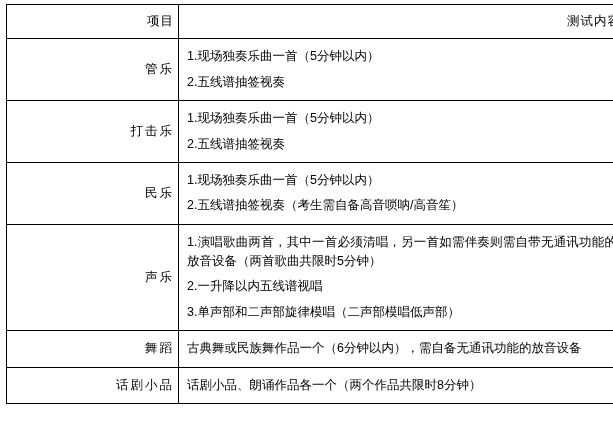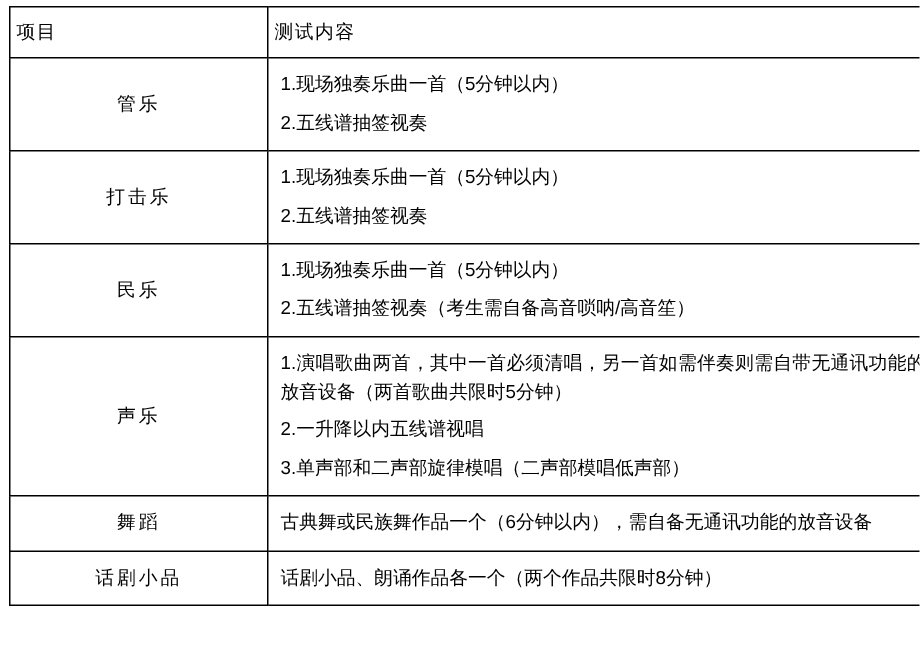--- a/index.html
+++ b/index.html
@@ -30,29 +30,29 @@
     border: 1px solid #000000;
     vertical-align: middle;
     font-weight: normal;
     font-size: 12.5px;
     line-height: 1.55;
   }
   .col-item { width: 163px; }
   .col-content { width: 438px; }
 
   .head-cell {
-    text-align: left;
+    text-align: right;
     font-weight: bold;
     font-size: 13px;
     padding: 7px 4px;
     letter-spacing: 1px;
     margin-top: 10px;
   }
   .item-cell {
-    text-align: center;
+    text-align: right;
     font-weight: bold;
     font-size: 13px;
     padding: 6px 4px;
     letter-spacing: 2px;
   }
   .content-cell {
     text-align: left;
     padding: 6px 8px 6px 8px;
   }
   .line {

